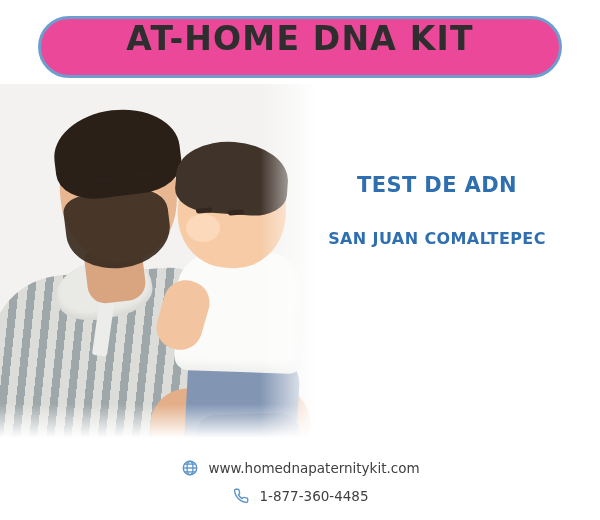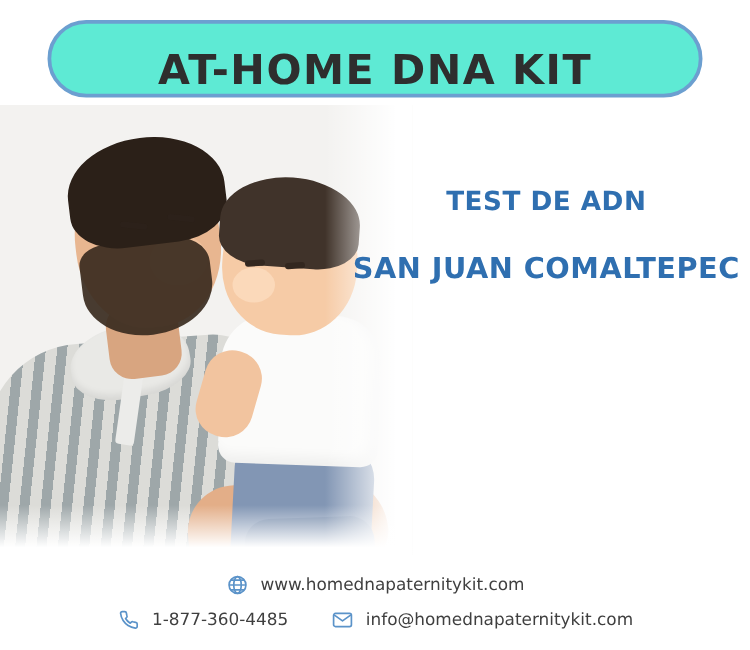--- a/index.html
+++ b/index.html
@@ -21,25 +21,25 @@
     box-sizing: border-box;
   }
 
   
   .banner {
     position: absolute;
     left: 38px;
     top: 16px;
     width: 524px;
     height: 62px;
-    background: #5eead4;
+    background: #ec4899;
     border: 3px solid #6c9fd0;
     border-radius: 31px;
     display: flex;
-    align-items: flex-end;
+    align-items: flex-start;
     justify-content: center;
     box-sizing: border-box;
   }
   .banner-title {
     font-size: 33px;
     font-weight: bold;
     letter-spacing: 1.2px;
     color: #2e2e2e;
     white-space: nowrap;
     font-family: "DejaVu Sans", sans-serif;
@@ -264,35 +264,35 @@
     bottom: 0;
     width: 100%;
     height: 40px;
     background: linear-gradient(to bottom, rgba(255,255,255,0), #ffffff 85%);
   }
 
   
   .headline {
     position: absolute;
     left: 282px;
-    top: 134px;
+    top: 158px;
     width: 310px;
     text-align: center;
     color: #2f6fb0;
     font-weight: bold;
     font-size: 21px;
     line-height: 54px;
     letter-spacing: 0.4px;
   }
   .headline .line {
     display: block;
     white-space: nowrap;
   }
   .headline .line.l3 {
-    font-size: 23px;
+    font-size: 16px;
     text-align: center;
   }
 
   
   .footer {
     position: absolute;
     left: 0;
     bottom: 0;
     width: 600px;
     height: 76px;
@@ -394,25 +394,16 @@
     <div class="footer-row">
       <div class="footer-item">
         <span class="ficon">
           <svg width="18" height="18" viewBox="0 0 24 24" fill="none" stroke="currentColor" stroke-width="1.8" stroke-linecap="round" stroke-linejoin="round">
             <path d="M21 16.2v2.6a1.8 1.8 0 0 1-2 1.8 17.6 17.6 0 0 1-7.7-2.7 17.3 17.3 0 0 1-5.3-5.3A17.6 17.6 0 0 1 3.3 4.9 1.8 1.8 0 0 1 5.1 3h2.6a1.8 1.8 0 0 1 1.8 1.6c.1 1 .3 1.9.6 2.8a1.8 1.8 0 0 1-.4 1.9L8.6 10.4a14 14 0 0 0 5 5l1.1-1.1a1.8 1.8 0 0 1 1.9-.4c.9.3 1.8.5 2.8.6a1.8 1.8 0 0 1 1.6 1.8z"></path>
           </svg>
         </span>
         <span class="txt">1-877-360-4485</span>
       </div>
 
-      <div class="footer-item">
-        <span class="ficon">
-          <svg width="18" height="18" viewBox="0 0 24 24" fill="none" stroke="currentColor" stroke-width="1.8" stroke-linejoin="round">
-            <rect x="2.5" y="5" width="19" height="14" rx="2"></rect>
-            <path d="M3 6.5l9 6.5 9-6.5"></path>
-          </svg>
-        </span>
-        <span class="txt">info@homednapaternitykit.com</span>
-      </div>
     </div>
 
   </div>
 </div>
 
 </body></html>

